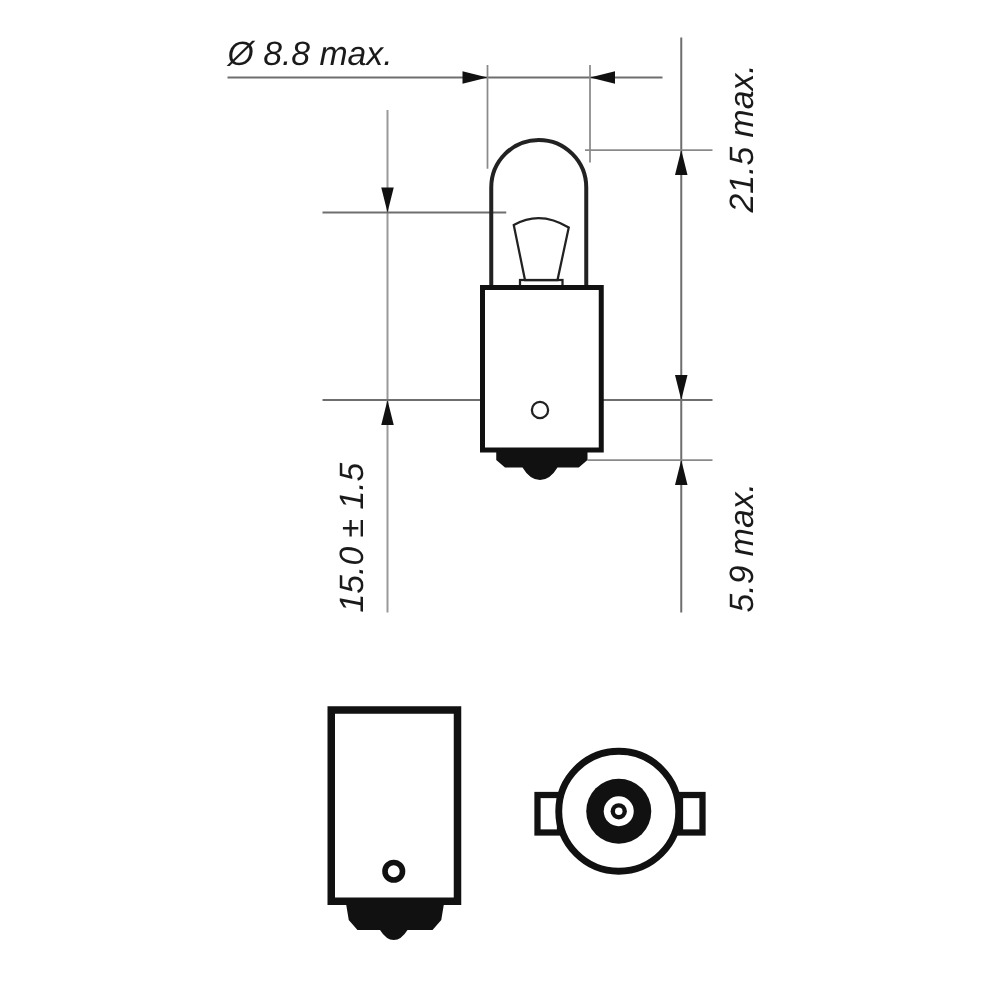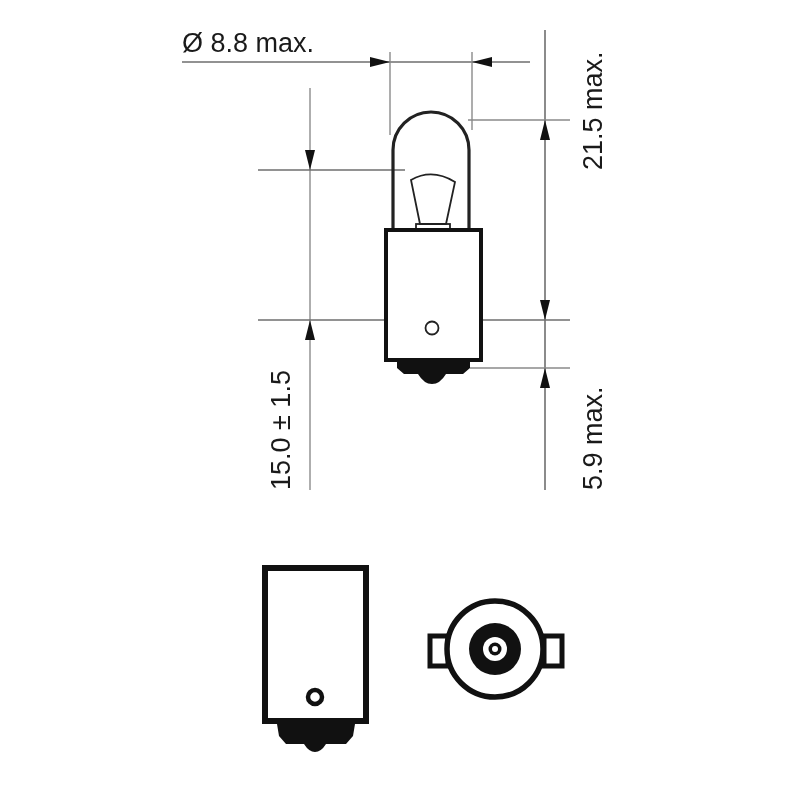--- a/index.html
+++ b/index.html
@@ -1,17 +1,17 @@
 <!DOCTYPE html>
 <html><head>
   <meta charset="utf-8">
   <style>
     html, body { margin: 0; padding: 0; background: #ffffff; }
     body { width: 800px; height: 800px; overflow: hidden; }
-    #stage { position: relative; width: 800px; height: 800px; }
+    #stage { position: relative; width: 800px; height: 800px; font-style: italic; }
     svg { position: absolute; left: 0; top: 0; }
     .dim-text {
       font-family: "Liberation Sans", sans-serif;
       font-size: 27px;
       fill: #1a1a1a;
     }
     .leader { stroke: #9a9a9a; stroke-width: 1.6; fill: none; }
     .dimline { stroke: #6e6e6e; stroke-width: 1.6; fill: none; }
     .ext { stroke: #8a8a8a; stroke-width: 1.4; fill: none; }
     .outline { stroke: #111111; stroke-width: 4; fill: #ffffff; }

